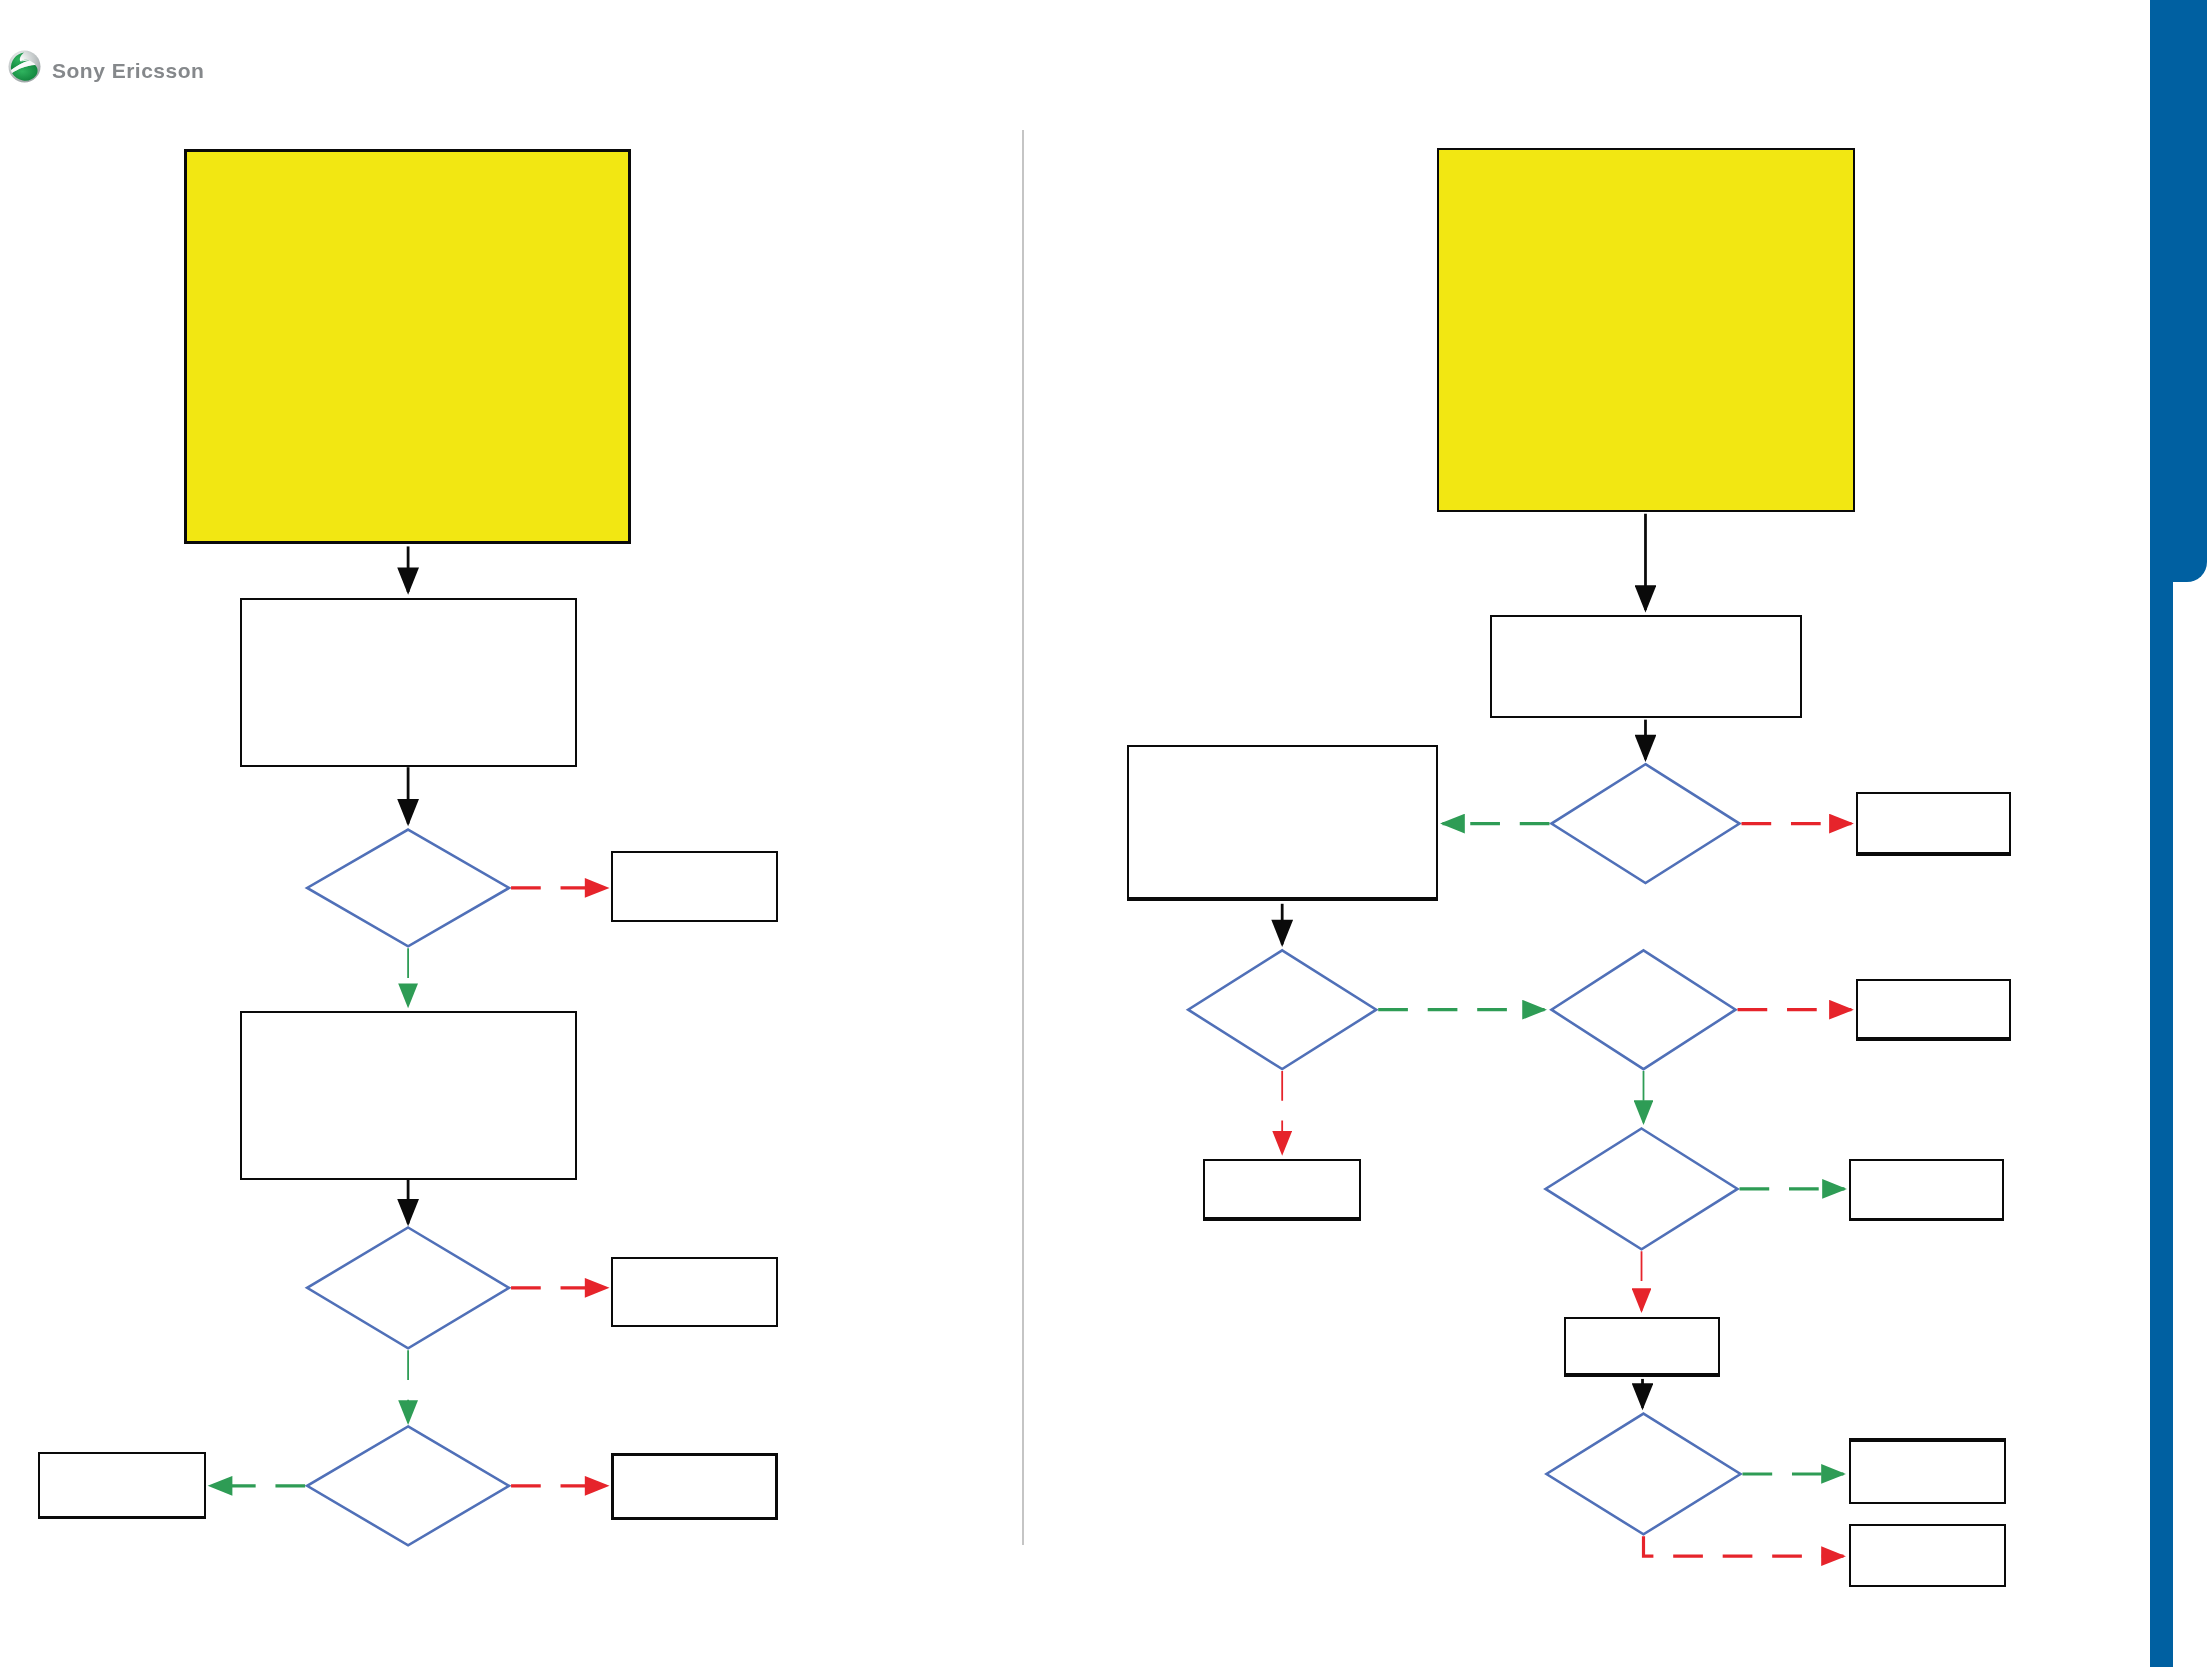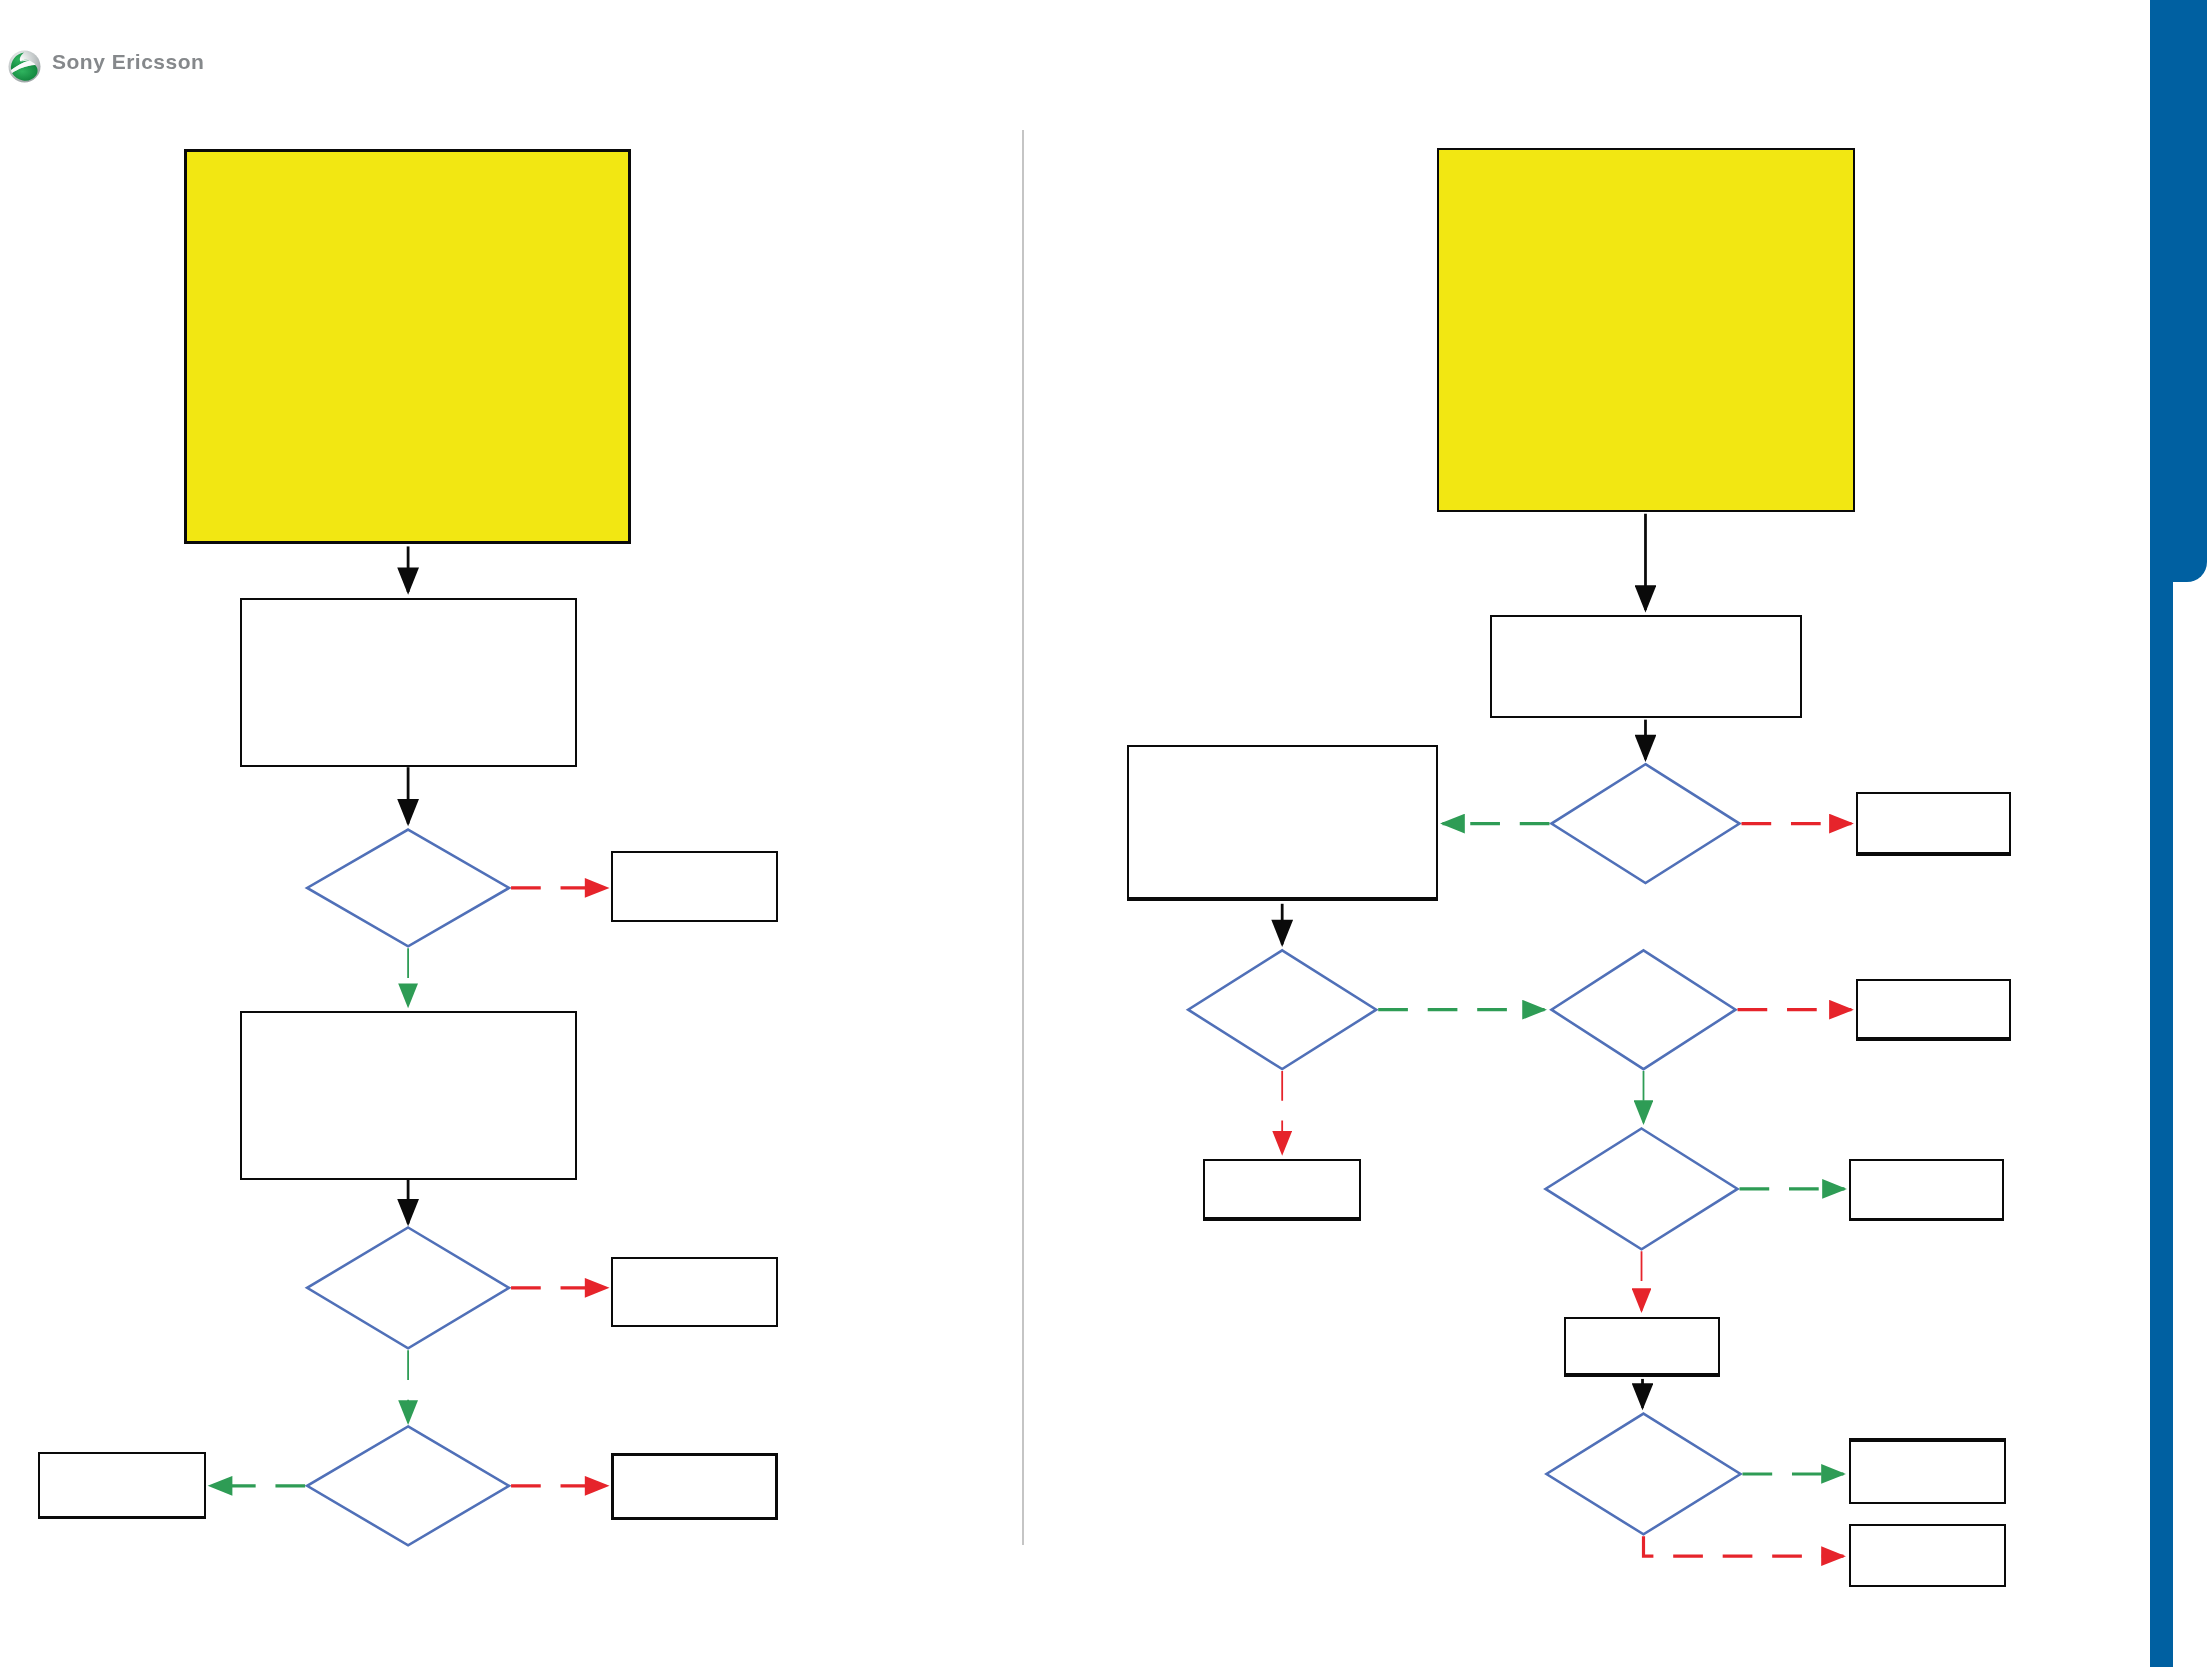--- a/index.html
+++ b/index.html
@@ -17,21 +17,21 @@
     border-color:#0a0a0a;
   }
   #edge-layer{
     position:absolute;left:0;top:0;width:2208px;height:1667px;
     pointer-events:none;
   }
   #divider-line{position:absolute;}
   #sidebar-tab,#sidebar-bar{position:absolute;}
   #logo{
     position:absolute;
-    display:flex;align-items:flex-start;gap:11px;
+    display:flex;align-items:flex-end;gap:11px;
   }
   #logo-text{
     font-size:21px;
     font-weight:600;
     letter-spacing:0.5px;
   }
 </style>
 </head>
 <body>
 

